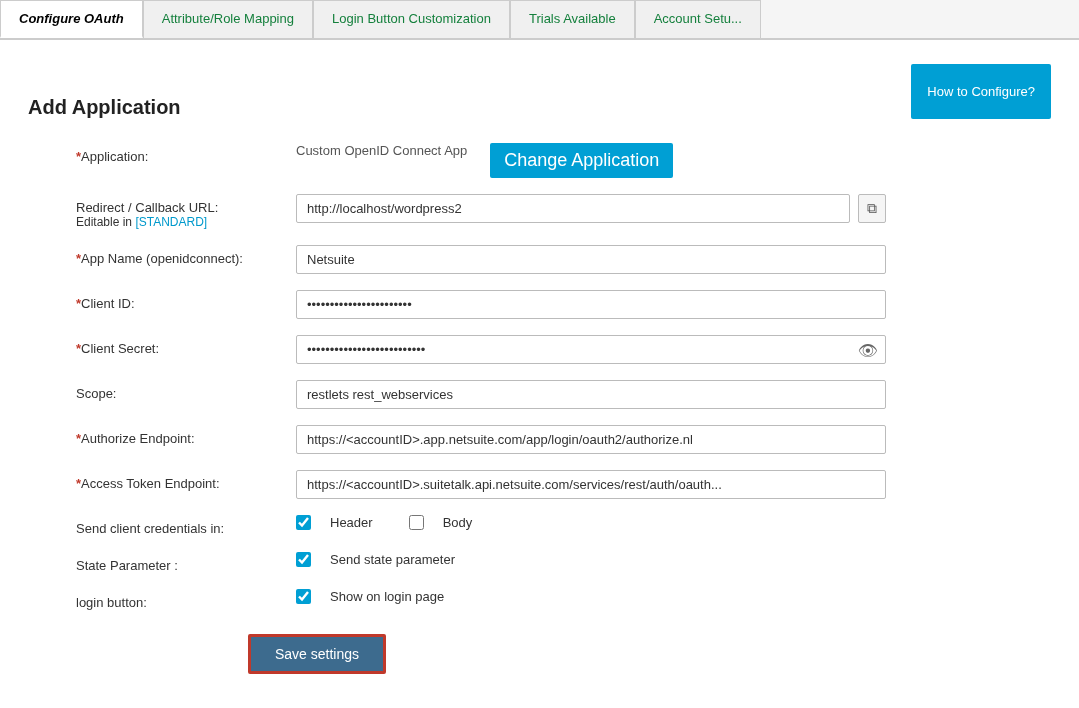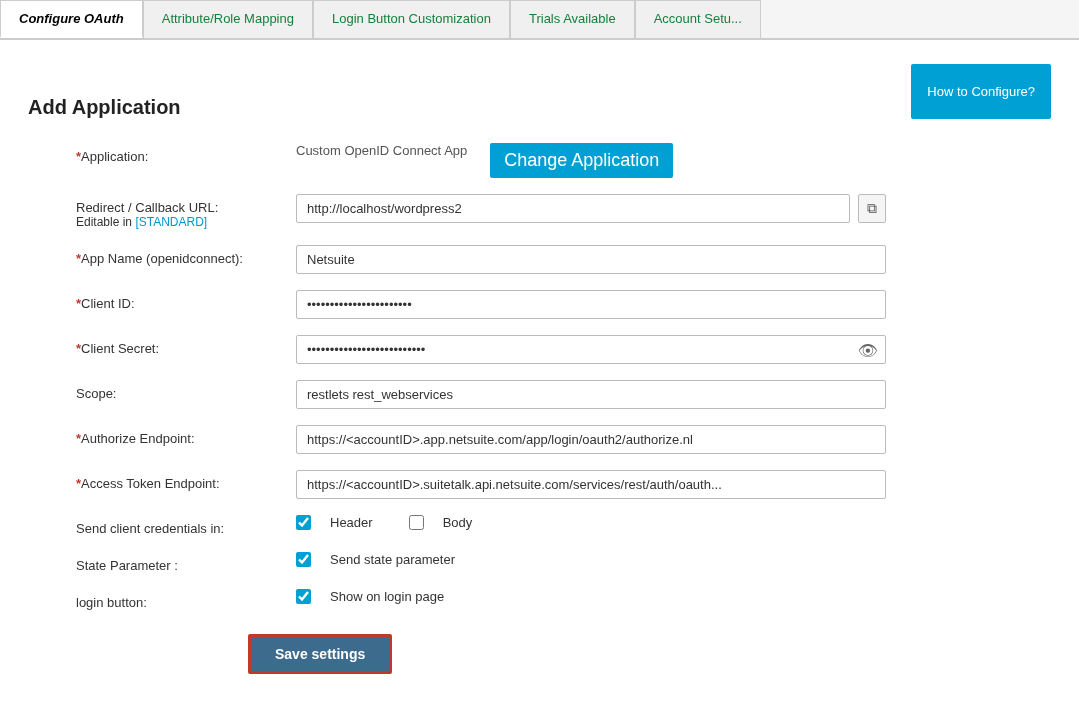--- a/index.html
+++ b/index.html
@@ -186,21 +186,20 @@
       padding-left: 220px;
     }
     .btn-save {
       background: #3d6b8e;
       color: #fff;
       border: 3px solid #c0392b;
       padding: 9px 24px;
       font-size: 14px;
       cursor: pointer;
       border-radius: 2px;
-      font-weight: bold;
     }
   </style>
 </head>
 <body>
 
 <div class="tabs">
   <div class="tab active">Configure OAuth</div>
   <div class="tab">Attribute/Role Mapping</div>
   <div class="tab">Login Button Customization</div>
   <div class="tab">Trials Available</div>

